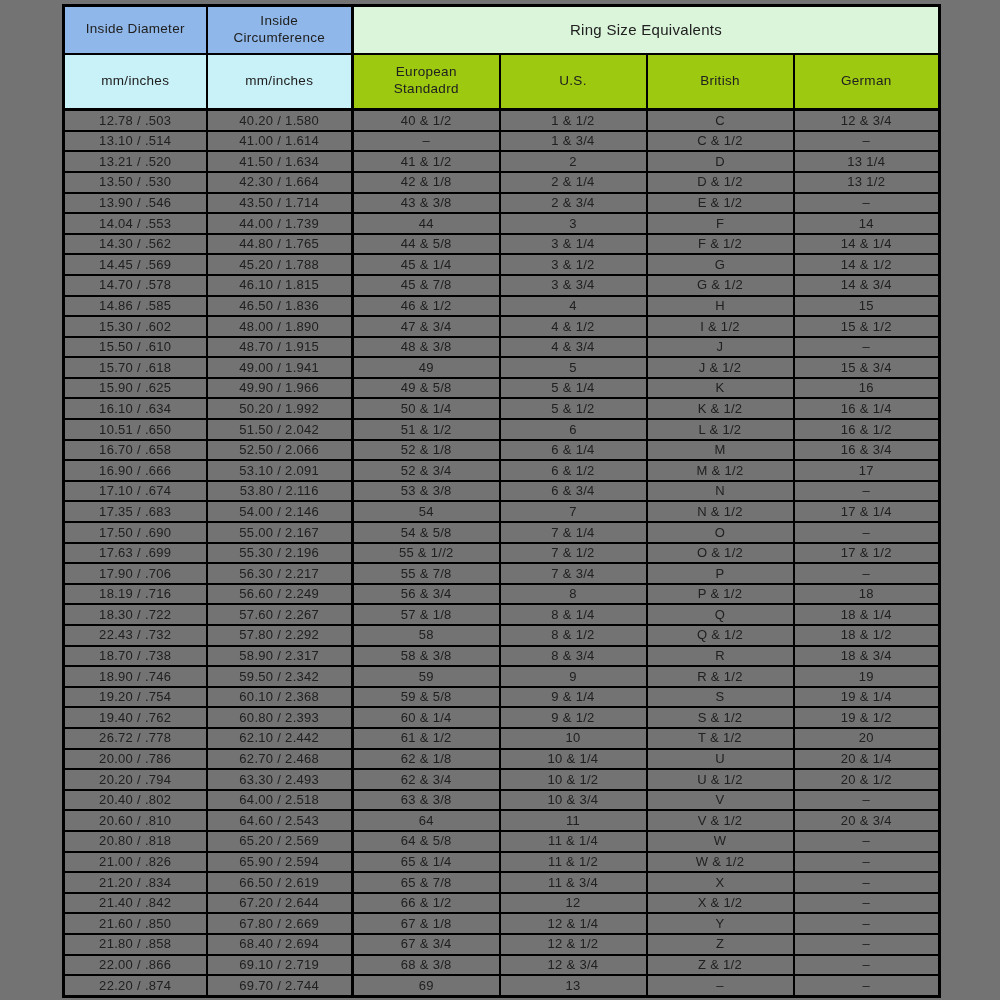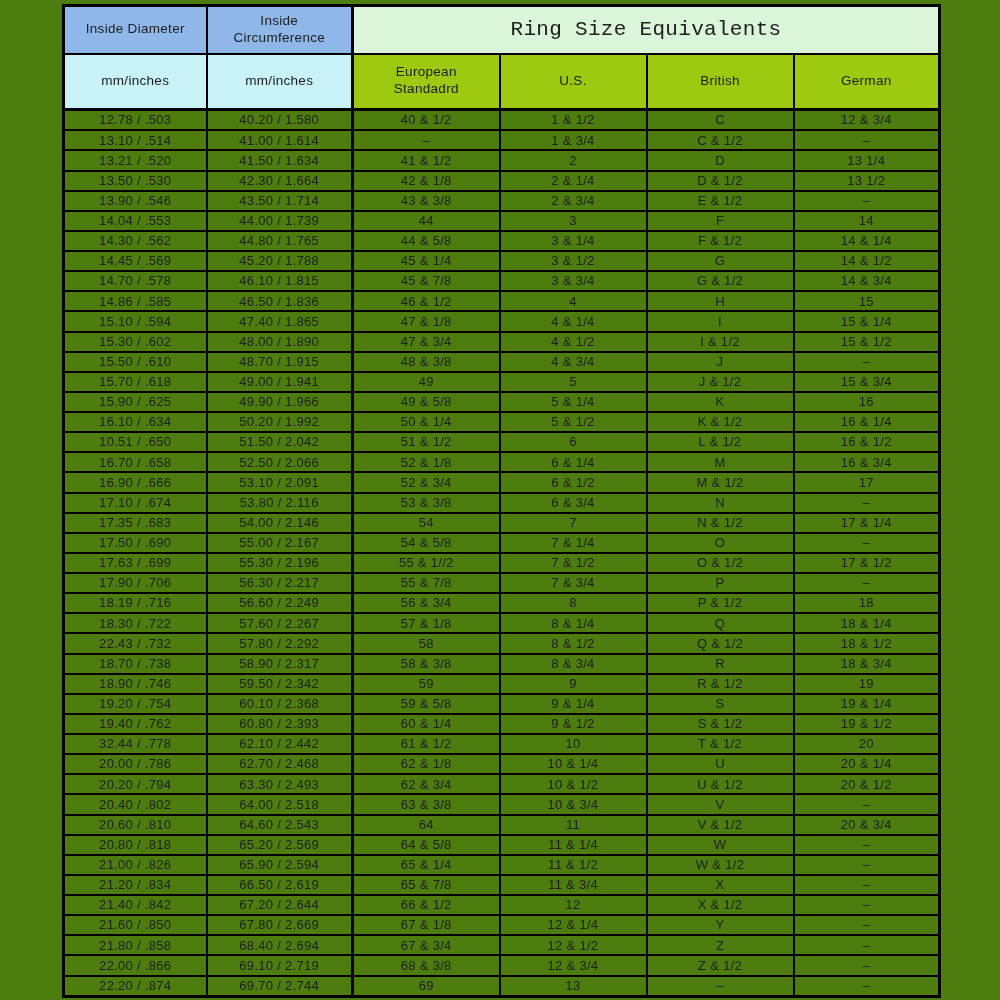--- a/index.html
+++ b/index.html
@@ -6,39 +6,39 @@
     --blue:#8fb7e9;
     --cyan:#c9f1f8;
     --palegreen:#dbf5da;
     --green:#9dca10;
     --border:#000000;
     --text:#202020;
   }
   *{margin:0;padding:0;box-sizing:border-box;}
   html,body{width:1000px;height:1000px;background:#ffffff;
     font-family:"Liberation Sans", sans-serif;color:var(--text);}
-  .page{position:relative;width:1000px;height:1000px;background:#4d7c0f;}
+  .page{position:relative;width:1000px;height:1000px;background:#737373;}
   table.ring{
     position:absolute;left:62px;top:4px;width:876px;height:994px;
     border-collapse:collapse;table-layout:fixed;
     border:3px solid var(--border);
     font-size:13px;letter-spacing:.3px;
   }
   th,td{
     border:2px solid var(--border);
     text-align:center;vertical-align:middle;
     padding:0;line-height:1.05;
     overflow:hidden;white-space:nowrap;
   }
   thead tr.r1{height:48px;}
   thead tr.r2{height:56px;}
   thead th{font-weight:normal;font-size:13.5px;}
   th.blue{background:var(--blue);}
   th.cyan{background:var(--cyan);}
-  th.palegreen{background:var(--palegreen);font-size:21px;font-family:Liberation Mono, monospace;}
+  th.palegreen{background:var(--palegreen);font-size:15px;}
   th.green{background:var(--green);}
   thead tr.r2 th{border-bottom:3px solid var(--border);}
   .sep-left{border-left:3px solid var(--border);}
   th .wrap{display:inline-block;max-width:120px;white-space:normal;line-height:1.25;}
   th .wrap-narrow{display:inline-block;max-width:85px;white-space:normal;line-height:1.25;}
   tbody td{font-size:13px;}
 </style>
 </head>
 <body>
 
@@ -160,28 +160,20 @@
         </tr>
         <tr>
           <td>14.86 / .585</td>
           <td>46.50 / 1.836</td>
           <td class="sep-left">46 &amp; 1/2</td>
           <td>4</td>
           <td>H</td>
           <td>15</td>
         </tr>
         <tr>
-          <td>15.10 / .594</td>
-          <td>47.40 / 1.865</td>
-          <td class="sep-left">47 &amp; 1/8</td>
-          <td>4 &amp; 1/4</td>
-          <td>I</td>
-          <td>15 &amp; 1/4</td>
-        </tr>
-        <tr>
           <td>15.30 / .602</td>
           <td>48.00 / 1.890</td>
           <td class="sep-left">47 &amp; 3/4</td>
           <td>4 &amp; 1/2</td>
           <td>I &amp; 1/2</td>
           <td>15 &amp; 1/2</td>
         </tr>
         <tr>
           <td>15.50 / .610</td>
           <td>48.70 / 1.915</td>
@@ -328,21 +320,21 @@
         </tr>
         <tr>
           <td>19.40 / .762</td>
           <td>60.80 / 2.393</td>
           <td class="sep-left">60 &amp; 1/4</td>
           <td>9 &amp; 1/2</td>
           <td>S &amp; 1/2</td>
           <td>19 &amp; 1/2</td>
         </tr>
         <tr>
-          <td>32.44 / .778</td>
+          <td>26.72 / .778</td>
           <td>62.10 / 2.442</td>
           <td class="sep-left">61 &amp; 1/2</td>
           <td>10</td>
           <td>T &amp; 1/2</td>
           <td>20</td>
         </tr>
         <tr>
           <td>20.00 / .786</td>
           <td>62.70 / 2.468</td>
           <td class="sep-left">62 &amp; 1/8</td>

